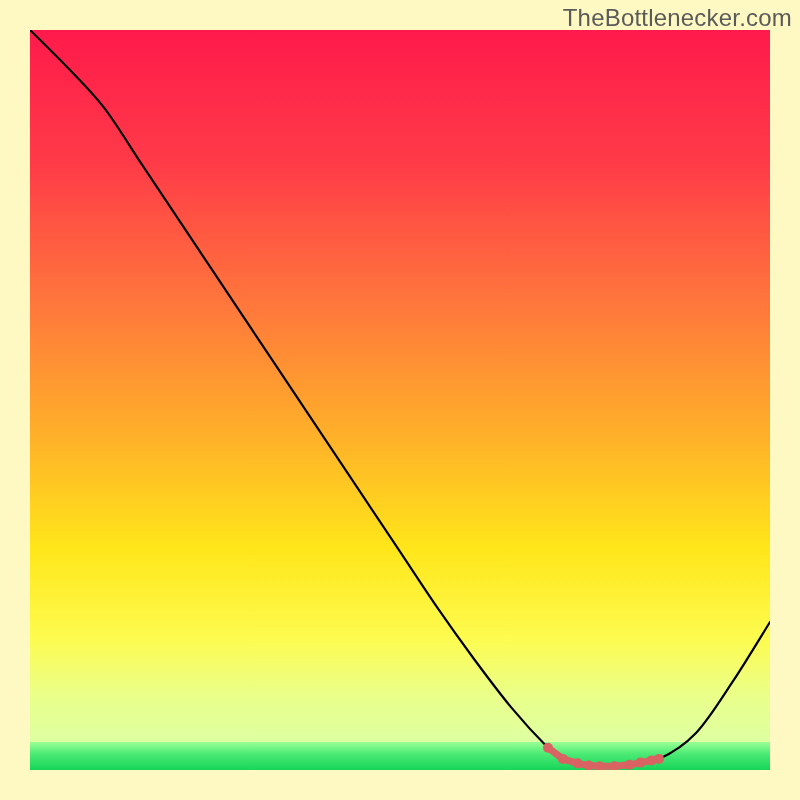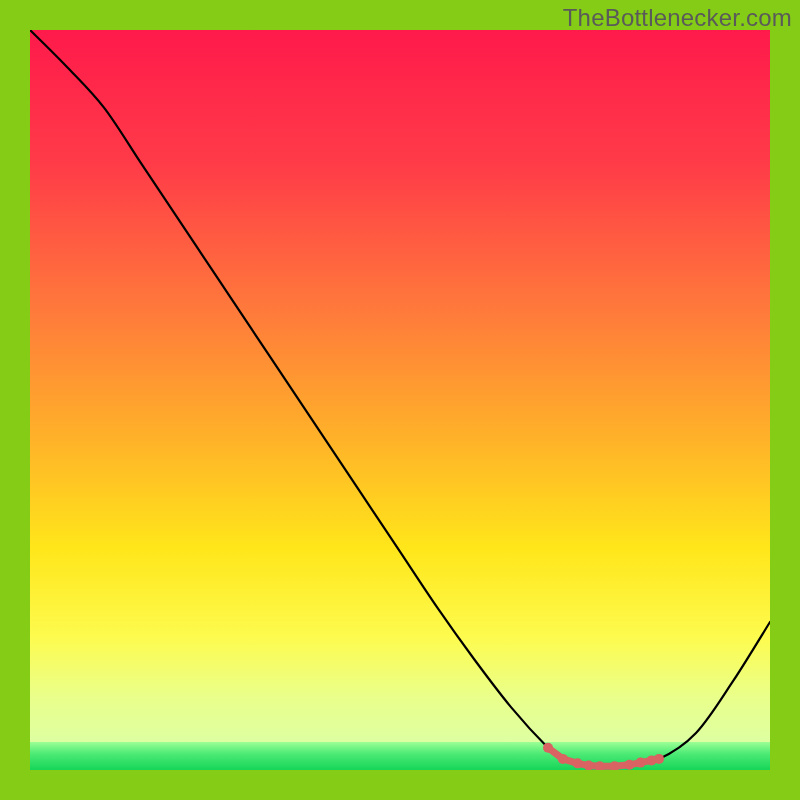--- a/index.html
+++ b/index.html
@@ -1,17 +1,17 @@
 <!DOCTYPE html>
 <html><head>
 <meta charset="utf-8">
 <style>
   * { margin: 0; padding: 0; box-sizing: border-box; }
   html, body { width: 800px; height: 800px; overflow: hidden; background: #000; font-family: Arial, Helvetica, sans-serif; }
-  .frame { position: relative; width: 800px; height: 800px; background: #84cc16; }
+  .frame { position: relative; width: 800px; height: 800px; background: #fef9c3; }
   .watermark { position: absolute; top: 4px; right: 8px; color: #5a5a5a; font-size: 24px; letter-spacing: 0.2px; user-select: none; }
   .plot-area { position: absolute; left: 30px; top: 30px; width: 740px; height: 740px; }
   .gradient { position: absolute; inset: 0; }
   .green-strip { position: absolute; left: 0; right: 0; bottom: 0; }
   svg.curve { position: absolute; inset: 0; }
 </style>
 </head>
 <body>
 
 <div class="frame">

